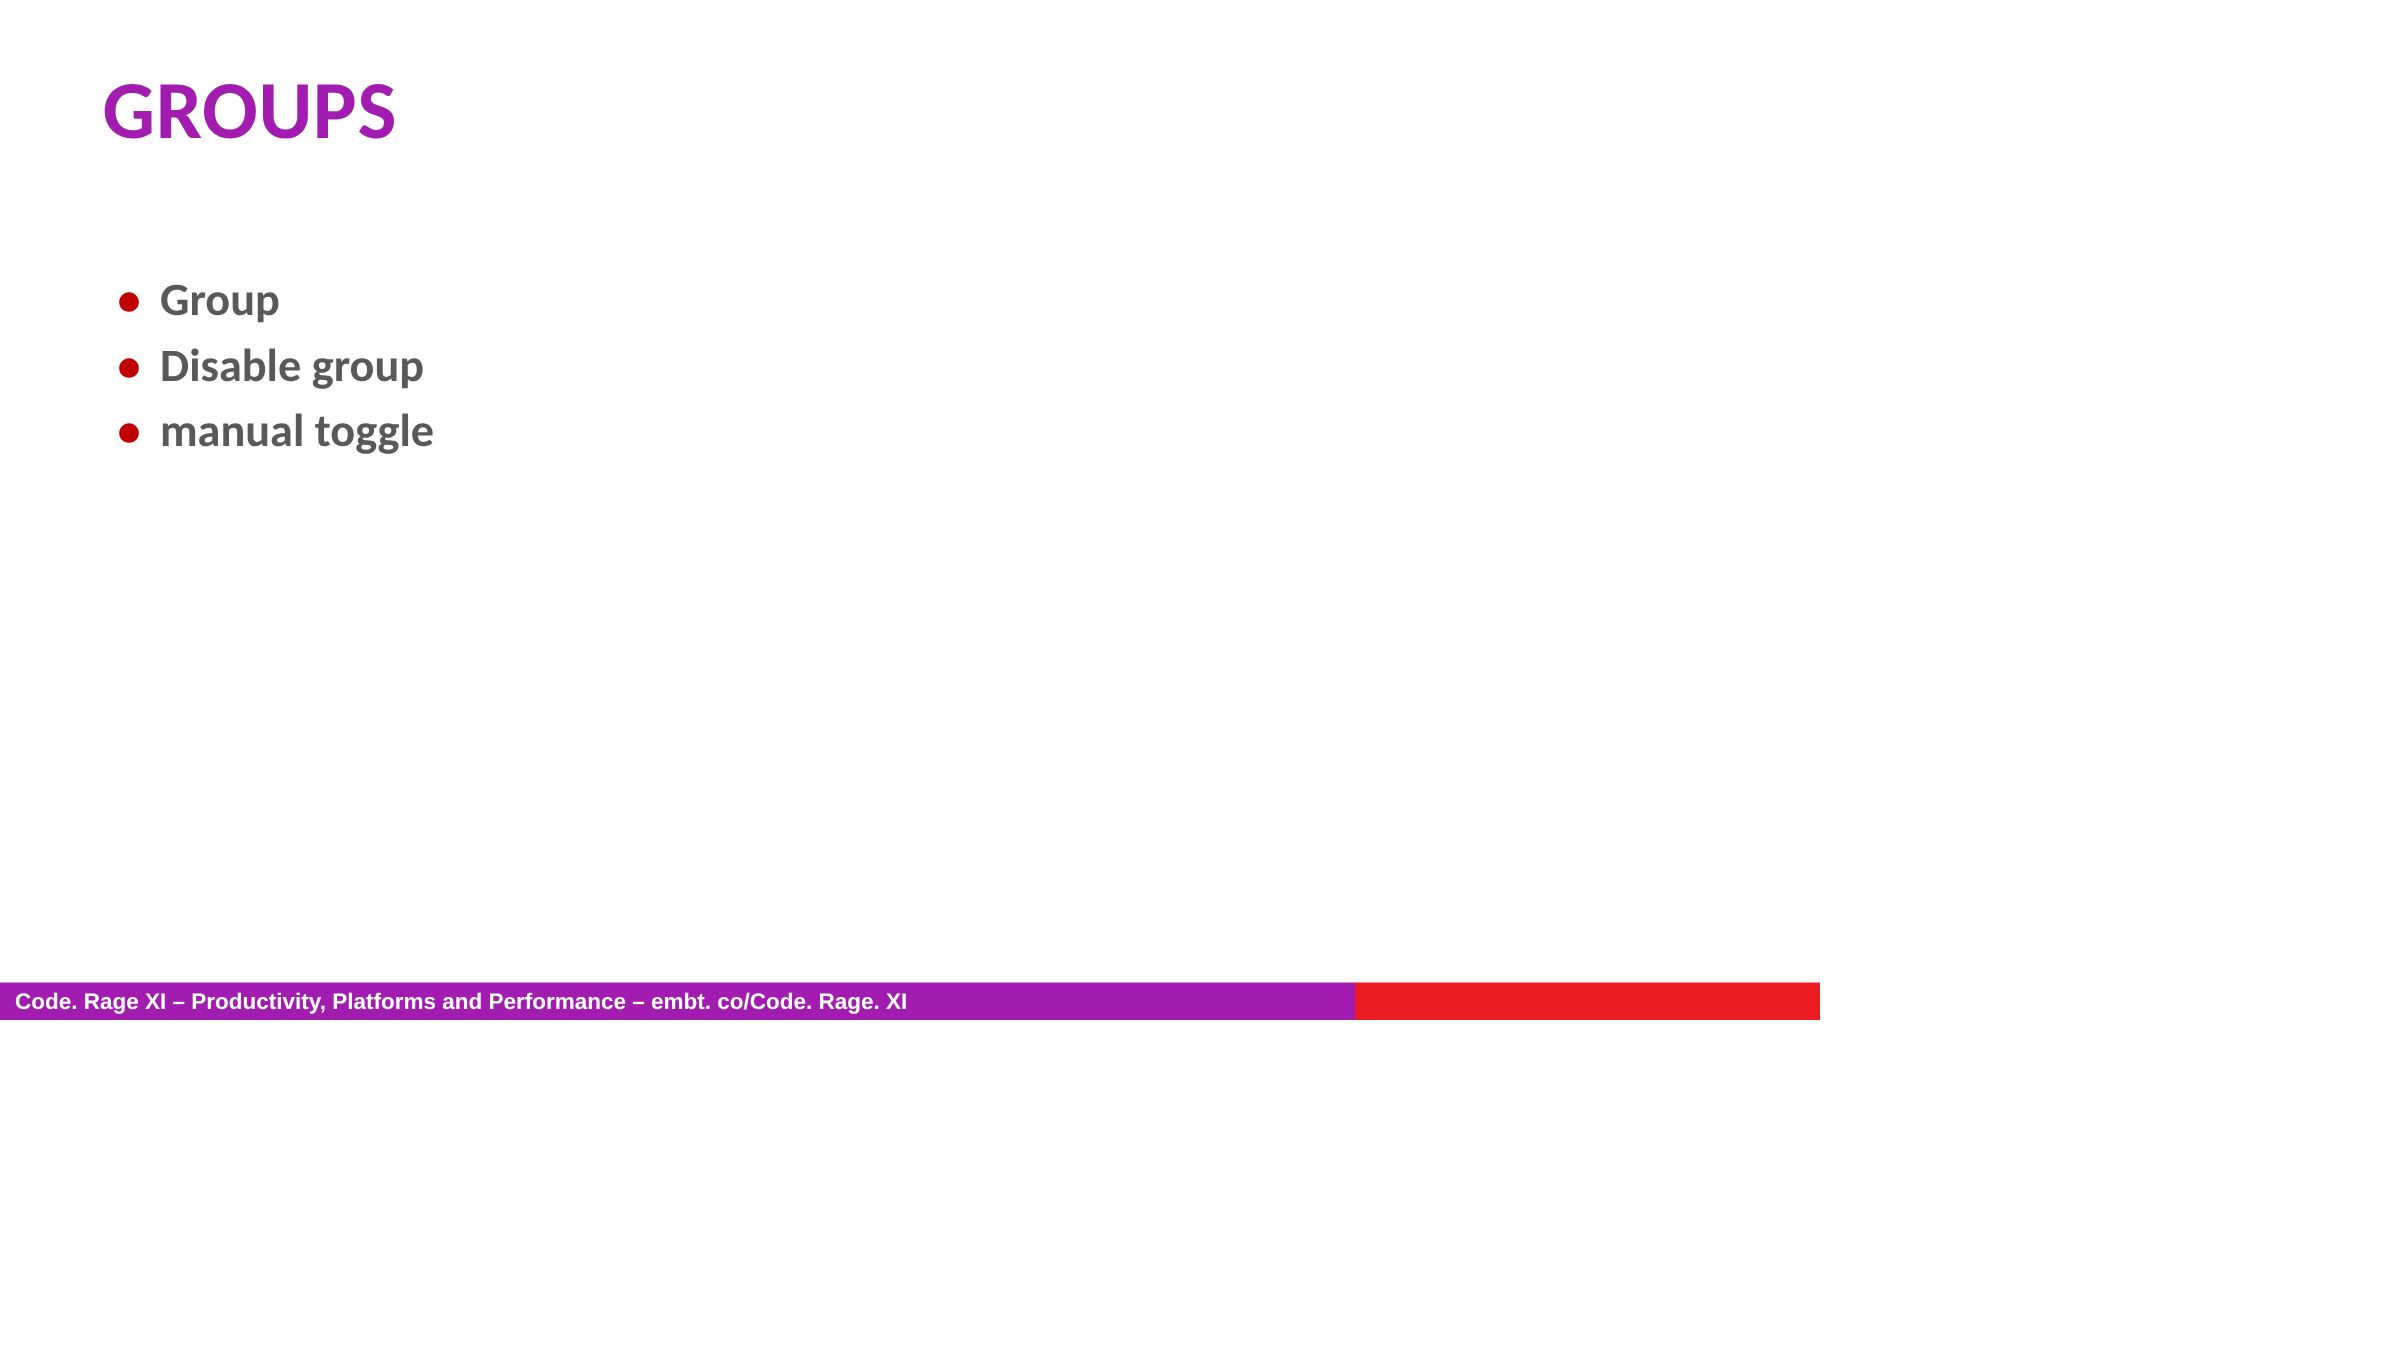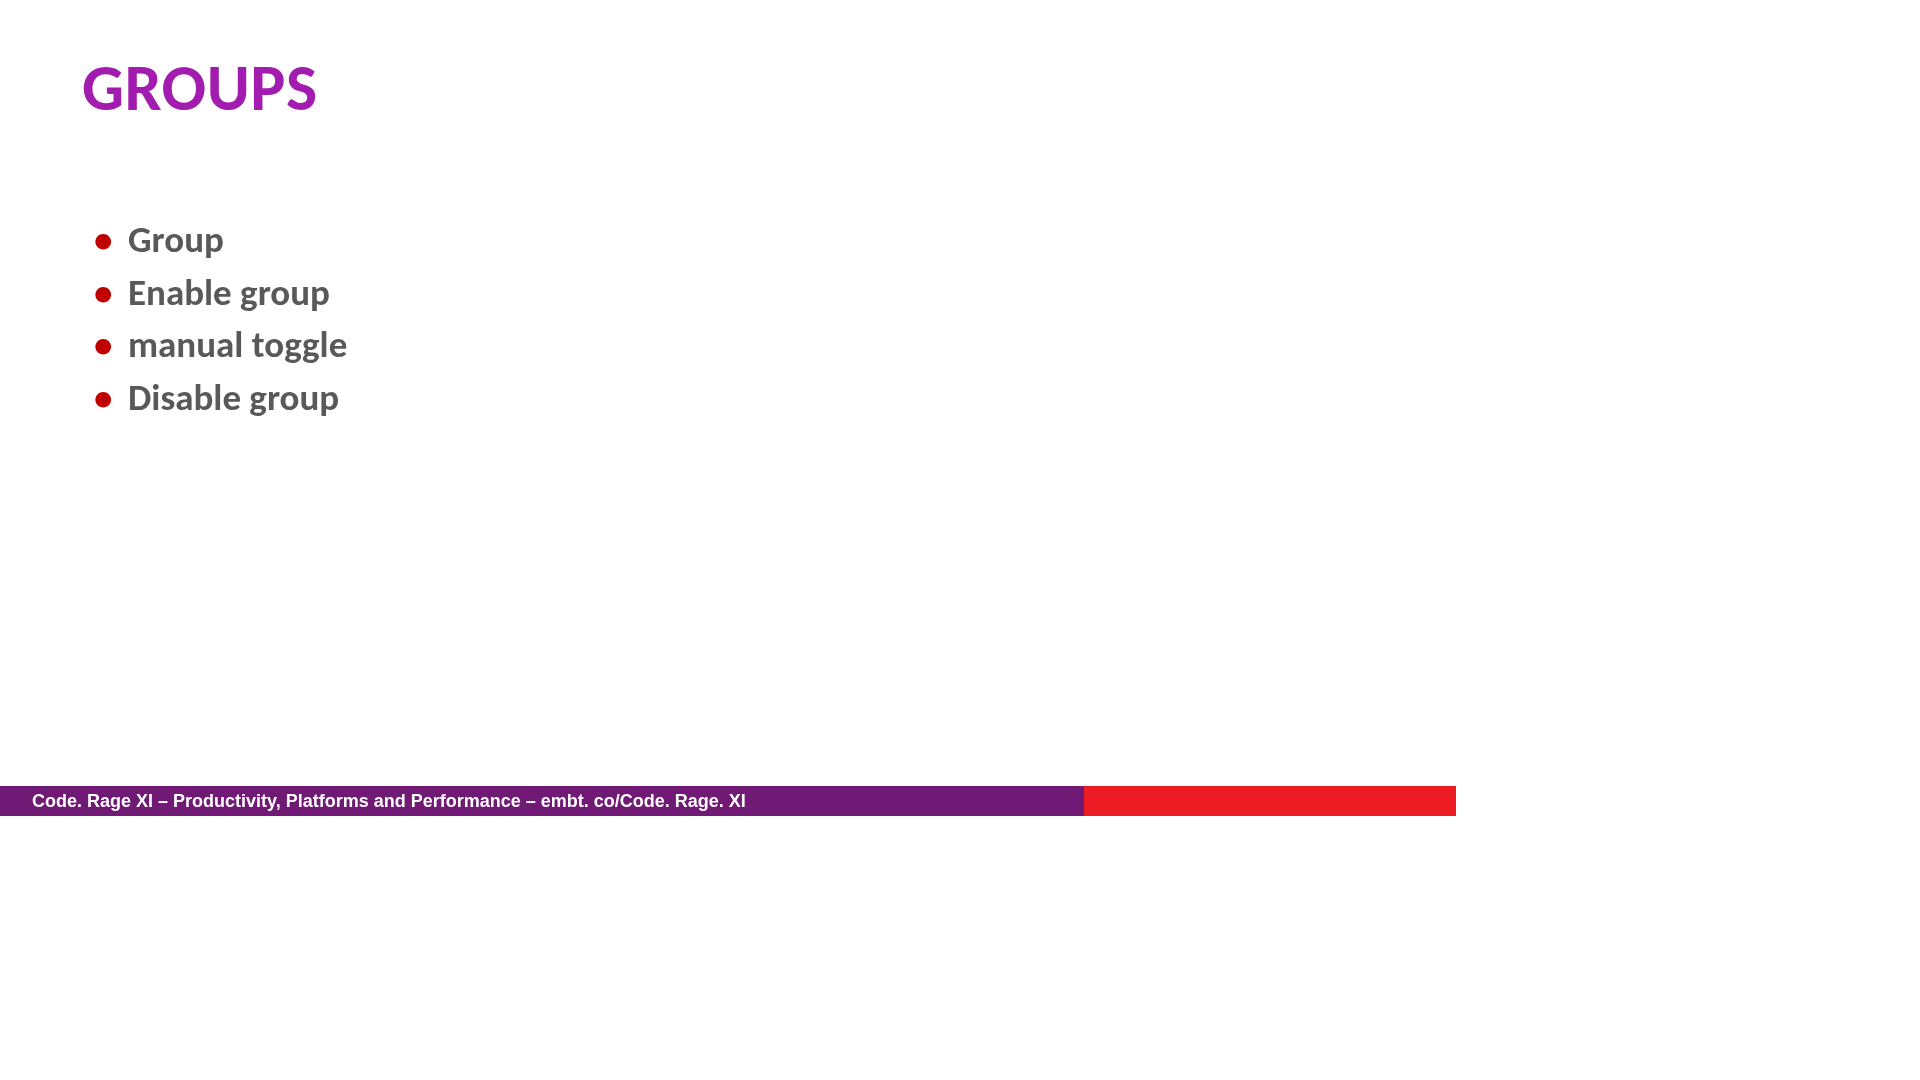--- a/index.html
+++ b/index.html
@@ -48,42 +48,41 @@
     }
     .footer {
       position: absolute;
       bottom: 0;
       left: 0;
       width: 100%;
       height: 30px;
       display: flex;
     }
     .footer-dark {
-      background: #701a75;
+      background: #a21caf;
       color: #ffffff;
       font-family: Arial, sans-serif;
       font-size: 18px;
-      padding-left: 32px;
+      padding-left: 12px;
       display: flex;
       align-items: center;
       flex: 0 0 1084px;
     }
     .footer-red {
       background: #ED1C24;
       flex: 1;
     }
   </style>
 </head>
 <body>
 
 <h1 class="slide-title">GROUPS</h1>
 
 <ul class="bullet-list">
   <li>Group</li>
-  <li>Enable group</li>
+  <li>Disable group</li>
   <li>manual toggle</li>
-  <li>Disable group</li>
 </ul>
 
 <div class="footer">
   <div class="footer-dark">Code. Rage XI – Productivity, Platforms and Performance – embt. co/Code. Rage. XI</div>
   <div class="footer-red"></div>
 </div>
 
 </body></html>

